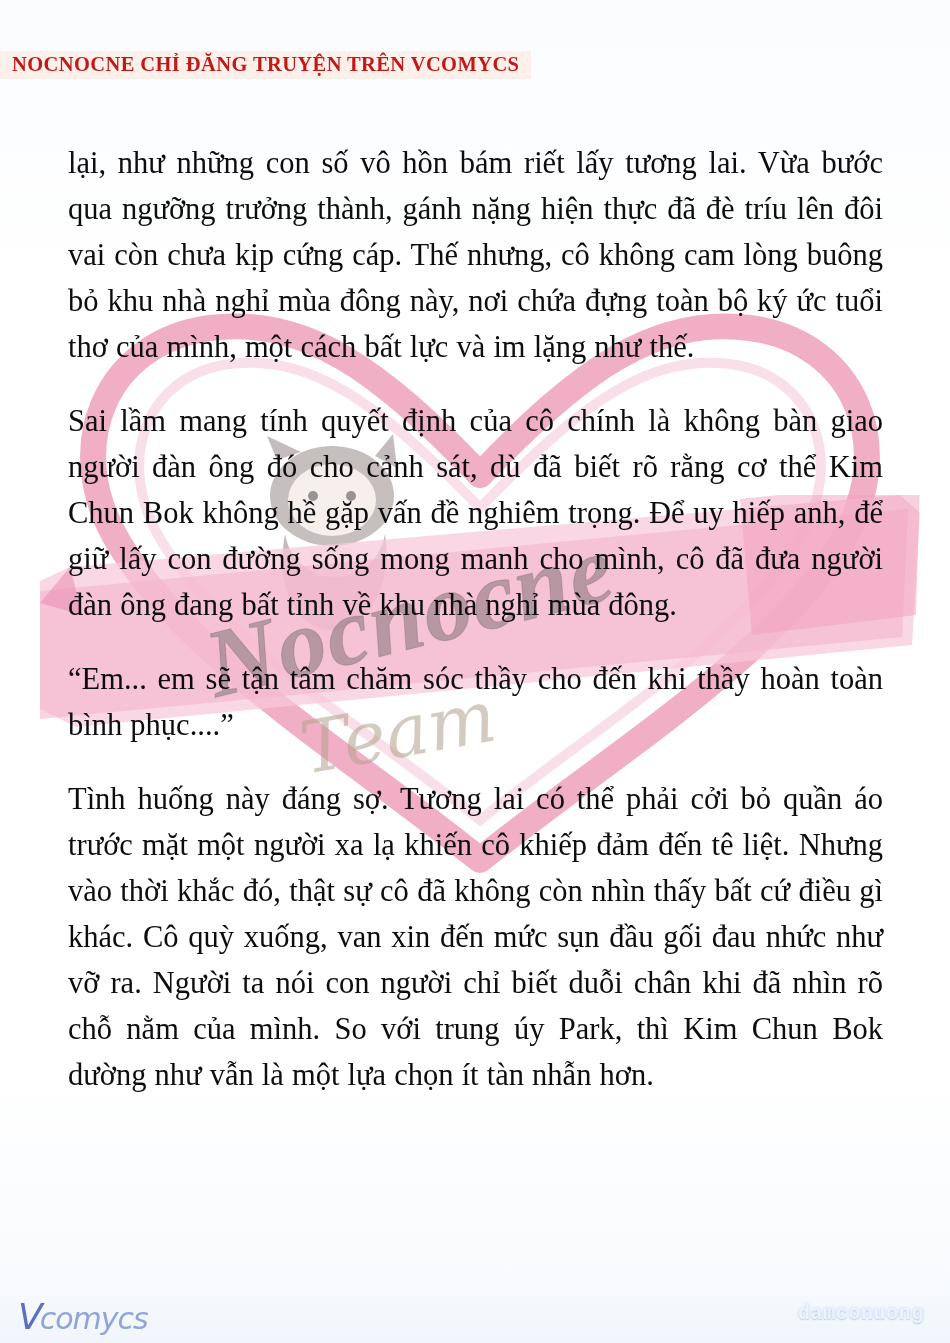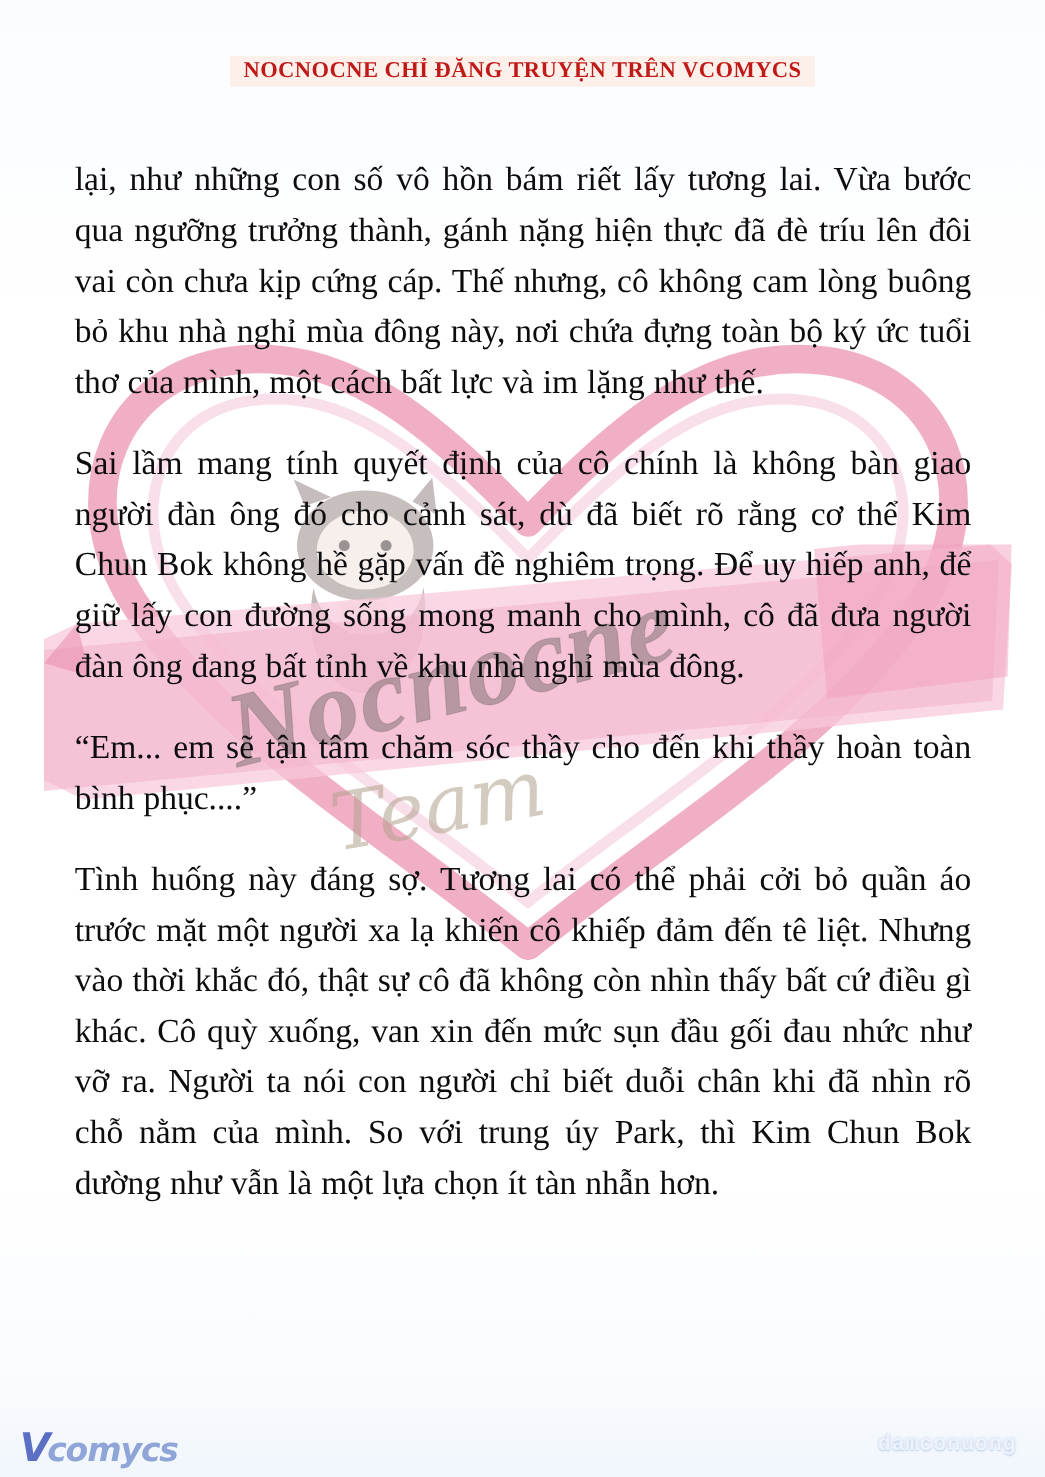--- a/index.html
+++ b/index.html
@@ -88,21 +88,20 @@
 
   
   .header {
     position: absolute;
     left: 0; right: 0;
     top: 48px;
     height: 34px;
     z-index: 3;
     display: flex;
     align-items: center;
-    justify-content: center;
   }
   .header-band {
     background: #fdf0ea;
     padding: 3px 12px 4px;
     line-height: 1;
   }
   .header-title {
     font-family: "Liberation Serif", "DejaVu Serif", serif;
     font-weight: bold;
     font-size: 20.5px;
@@ -137,21 +136,21 @@
     left: 0; right: 0; bottom: 0;
     height: 62px;
     z-index: 4;
     background: linear-gradient(180deg, rgba(246,249,253,0) 0%, #f4f8fd 45%, #f1f6fc 100%);
   }
   .logo {
     position: absolute;
     left: 18px;
     bottom: 8px;
     font-family: "DejaVu Sans", sans-serif;
-    font-weight: bold;
+    font-weight: normal;
     font-style: italic;
     font-size: 30px;
     letter-spacing: -1px;
     line-height: 1;
     white-space: nowrap;
   }
   .logo .v {
     color: #5b6fc4;
     font-size: 36px;
     letter-spacing: -3px;

